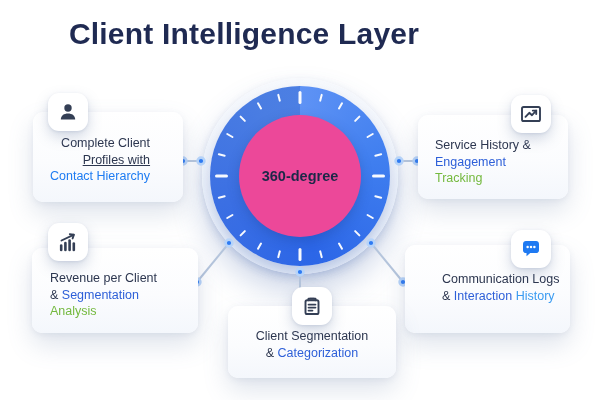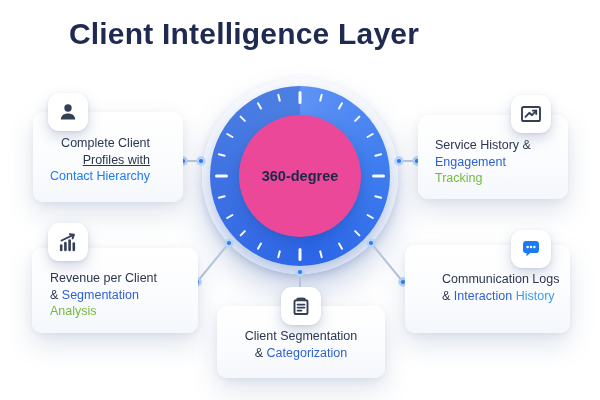--- a/index.html
+++ b/index.html
@@ -45,21 +45,21 @@
   .card-tr .card-text{left:17px;top:22px;}
 
   .card-bl{left:32px;top:248px;width:166px;height:85px;}
   .card-bl .badge{left:16px;top:-25px;}
   .card-bl .card-text{left:18px;top:22px;}
 
   .card-br{left:405px;top:245px;width:165px;height:88px;}
   .card-br .badge{left:106px;top:-15px;}
   .card-br .card-text{left:16px;top:26px;margin-left:21px;}
 
-  .card-bc{left:217px;top:306px;width:168px;height:72px;text-align:center;}
+  .card-bc{left:228px;top:306px;width:168px;height:72px;text-align:center;}
   .card-bc .badge{left:64px;top:-19px;}
   .card-bc .card-text{left:0;top:22px;width:100%;}
 </style>
 </head>
 <body>
 
 <div class="stage">
 
   <div class="title">Client Intelligence Layer</div>
 

